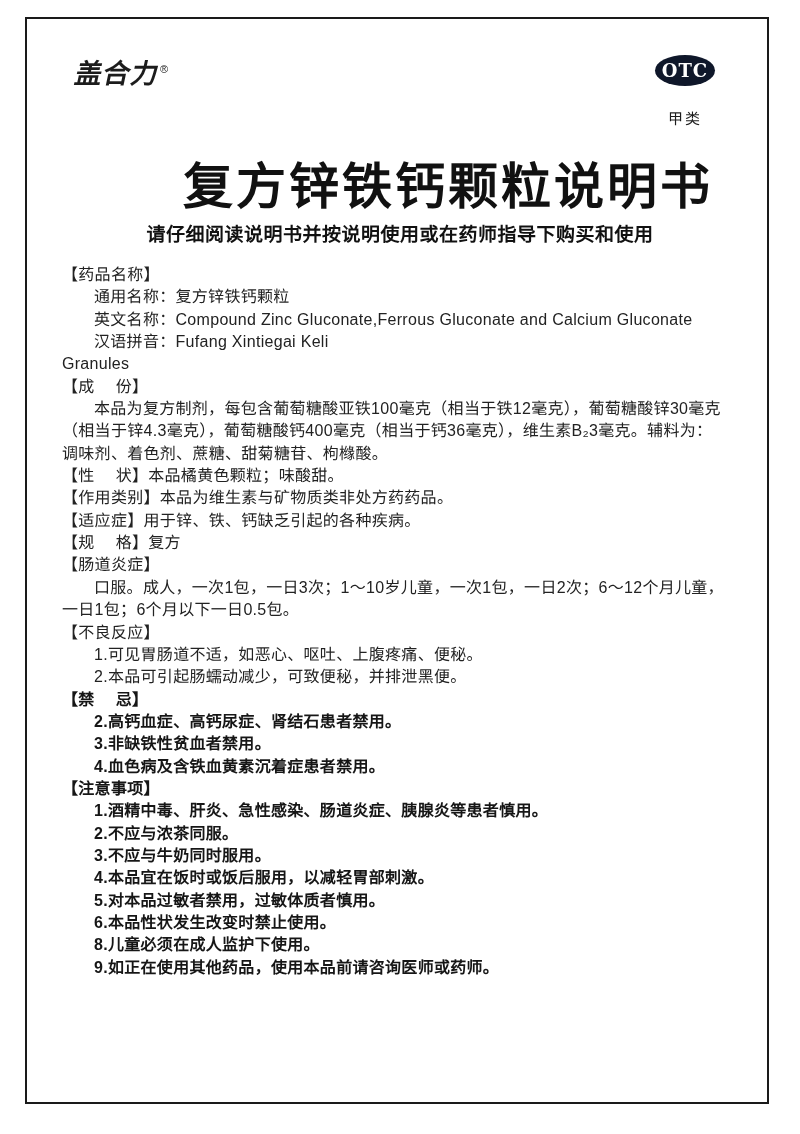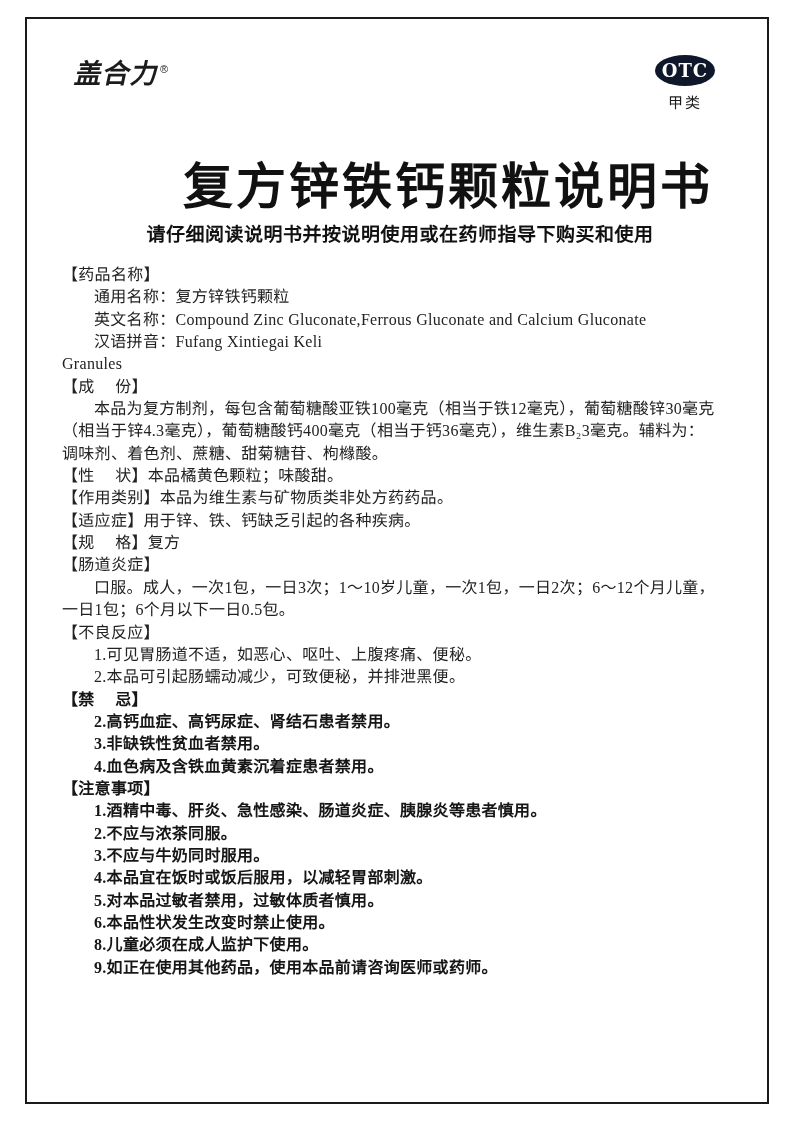--- a/index.html
+++ b/index.html
@@ -52,21 +52,21 @@
     justify-content:center;
   }
   .otc-ellipse span {
     color:#ffffff;
     font-family:"DejaVu Serif","Liberation Serif",serif;
     font-weight:bold;
     font-size:18px;
     letter-spacing:1px;
   }
   .otc-class {
-    margin-top:5px;
+    margin-top:21px;
     font-size:15px;
     letter-spacing:2px;
     color:#1c1c1c;
   }
   .doc-title {
     position:absolute;
     left:0; top:146px;
     width:100%;
     text-align:center;
     font-size:50px;
@@ -90,21 +90,20 @@
   .body-text {
     position:absolute;
     left:62px; top:264px;
     width:680px;
     font-size:16px;
     color:#222222;
   }
   .line {
     line-height:22.35px;
     letter-spacing:0.3px;
-    font-family:Liberation Serif, serif;
   }
   .line.indent { text-indent:32px; }
   .line.bold { font-weight:bold; color:#161616; }
 </style>
 </head>
 <body>
 
 <div class="page">
 
   <div class="frame"></div>

